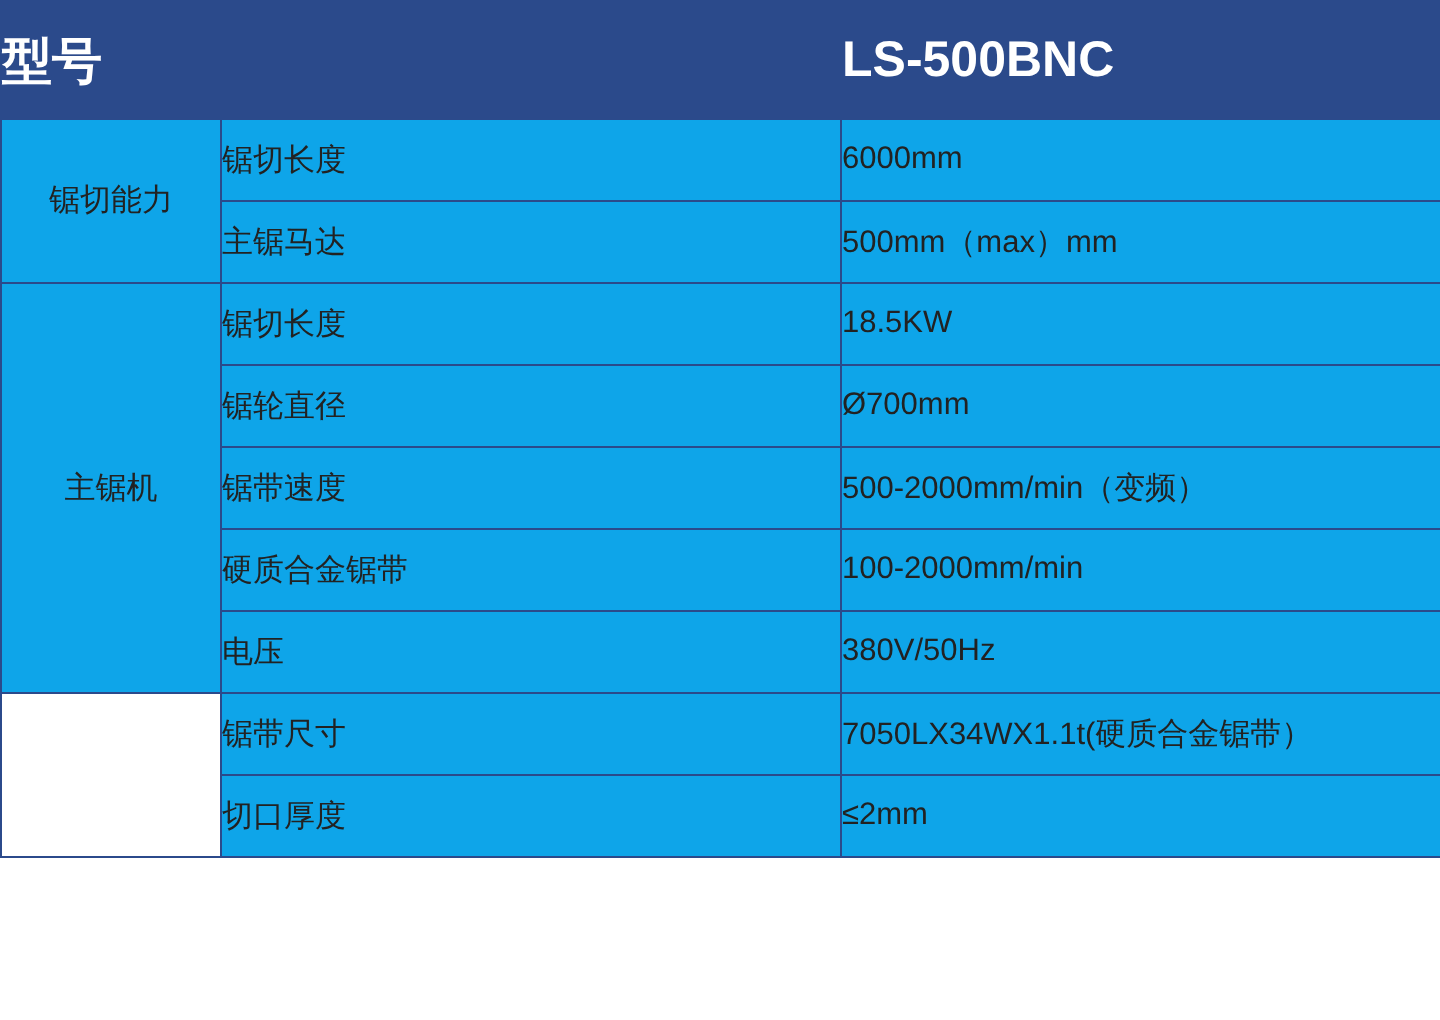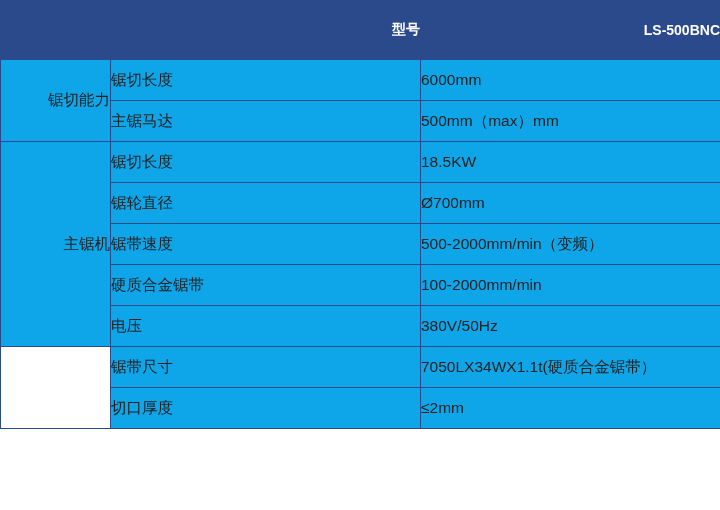--- a/index.html
+++ b/index.html
@@ -19,40 +19,40 @@
     border-collapse: collapse;
     table-layout: fixed;
   }
   .spec-table td, .spec-table th {
     padding: 0;
     margin: 0;
   }
   .header-row th {
     background: #2b4a8b;
     color: #ffffff;
-    font-size: 14px;
+    font-size: 25px;
     font-weight: bold;
-    text-align: right;
+    text-align: left;
     height: 58px;
     vertical-align: middle;
     border: 1px solid #2b4a8b;
   }
   .header-row th.sep {
     border-left: 1px solid #eab308;
   }
   .cell {
     border: 1px solid #2b4a8b;
     height: 40px;
     vertical-align: middle;
     font-size: 15.5px;
     color: #222222;
     background: #0ea5e9;
   }
   .group-cell {
-    text-align: right;
+    text-align: center;
     font-size: 15.5px;
     color: #222222;
     font-family: Liberation Serif, serif;
   }
   .label-cell {
     padding-left: 34px;
   }
   .value-cell {
     padding-left: 14px;
   }

